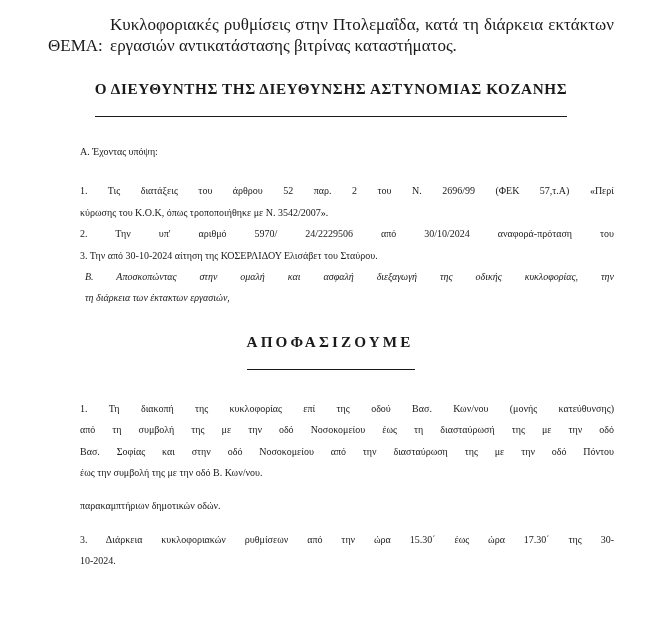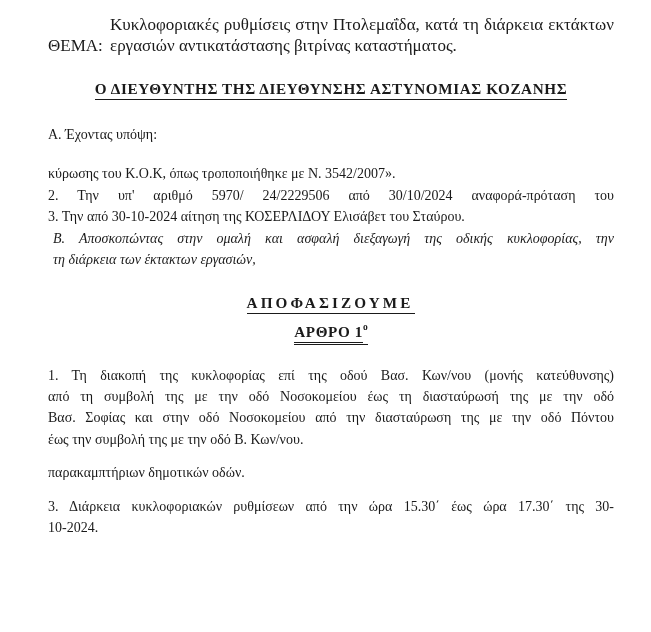--- a/index.html
+++ b/index.html
@@ -49,42 +49,43 @@
 
   
   .heading {
     text-align: center;
     font-weight: bold;
     font-size: 15.2px;
     letter-spacing: 0.4px;
   }
   .heading span {
     border-bottom: 1.4px solid #1a1a1a;
-    padding-bottom: 1px;
+    padding-bottom: 18px;
     display: inline-block;
   }
   .heading-wide span {
     letter-spacing: 3.1px;
     padding-right: 2px;
   }
   .heading-article span {
     letter-spacing: 0.6px;
   }
   .heading-article sup {
     font-size: 9.5px;
     vertical-align: super;
     letter-spacing: 0;
   }
 
   
   .para {
-    font-size: 14px;
+    font-size: 10px;
     line-height: 21.4px;
     text-align: justify;
     text-justify: inter-word;
+    margin-left: 32px;
   }
   .para .just-line {
     display: block;
     text-align: justify;
     text-align-last: justify;
   }
   .para .last-line {
     display: block;
     text-align: center;
     text-align-last: left;
@@ -120,20 +121,21 @@
 
     <div class="sp-24"></div>
 
     <div class="para">
       <span>Α. Έχοντας υπόψη:</span>
     </div>
 
     <div class="sp-18"></div>
 
     <div class="para">
+      <span class="just-line">1. Τις διατάξεις   του άρθρου 52 παρ. 2 του Ν. 2696/99 (ΦΕΚ 57,τ.Α) «Περί</span>
       <span class="last-line">κύρωσης του Κ.Ο.Κ, όπως τροποποιήθηκε με Ν. 3542/2007».</span>
     </div>
 
     <div class="para">
       <span class="just-line">2. Την υπ' αριθμό  5970/ 24/2229506 από 30/10/2024 αναφορά-πρόταση του</span>
     </div>
 
     <div class="para">
       <span class="last-line">3. Την από 30-10-2024 αίτηση της  ΚΟΣΕΡΛΙΔΟΥ Ελισάβετ του Σταύρου.</span>
     </div>
@@ -144,23 +146,20 @@
     </div>
 
     <div class="sp-24"></div>
 
     <div class="heading heading-wide">
       <span>ΑΠΟΦΑΣΙΖΟΥΜΕ</span>
     </div>
 
     <div class="sp-8"></div>
 
-    <div class="heading heading-article">
-      <span><span>ΑΡΘΡΟ 1</span><sup>ο</sup></span>
-    </div>
 
     <div class="sp-20"></div>
 
     <div class="para">
       <span class="just-line">1. Τη διακοπή της κυκλοφορίας επί της οδού Βασ. Κων/νου (μονής κατεύθυνσης)</span>
       <span class="just-line">από τη συμβολή της με την  οδό Νοσοκομείου έως τη διασταύρωσή της με την οδό</span>
       <span class="just-line">Βασ. Σοφίας και στην οδό Νοσοκομείου από την διασταύρωση της με την οδό Πόντου</span>
       <span class="last-line">έως την συμβολή της με την οδό Β. Κων/νου.</span>
     </div>
 

